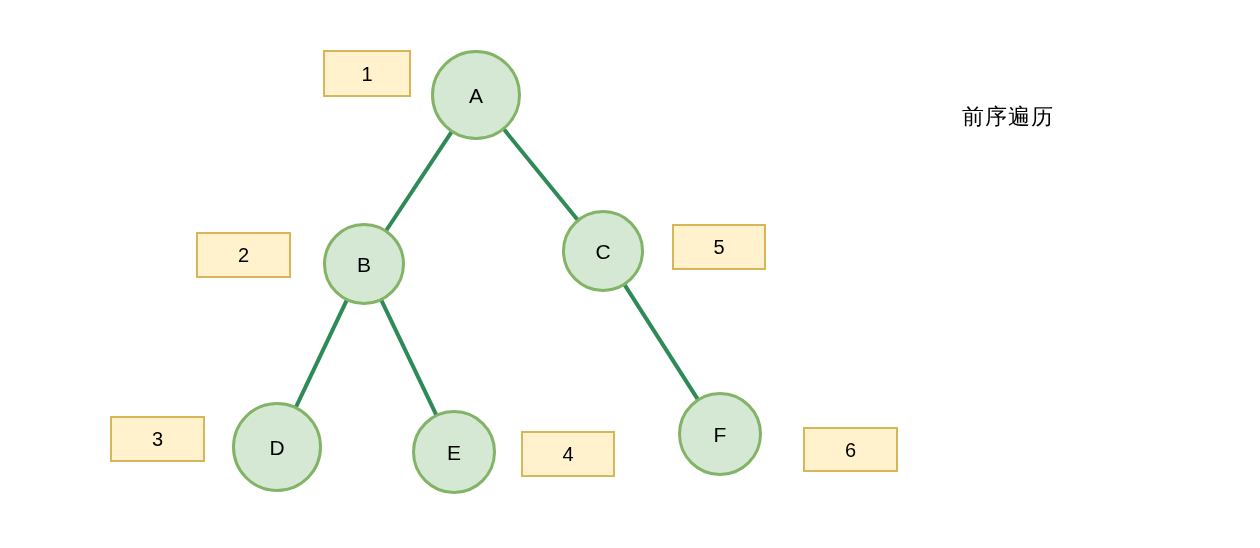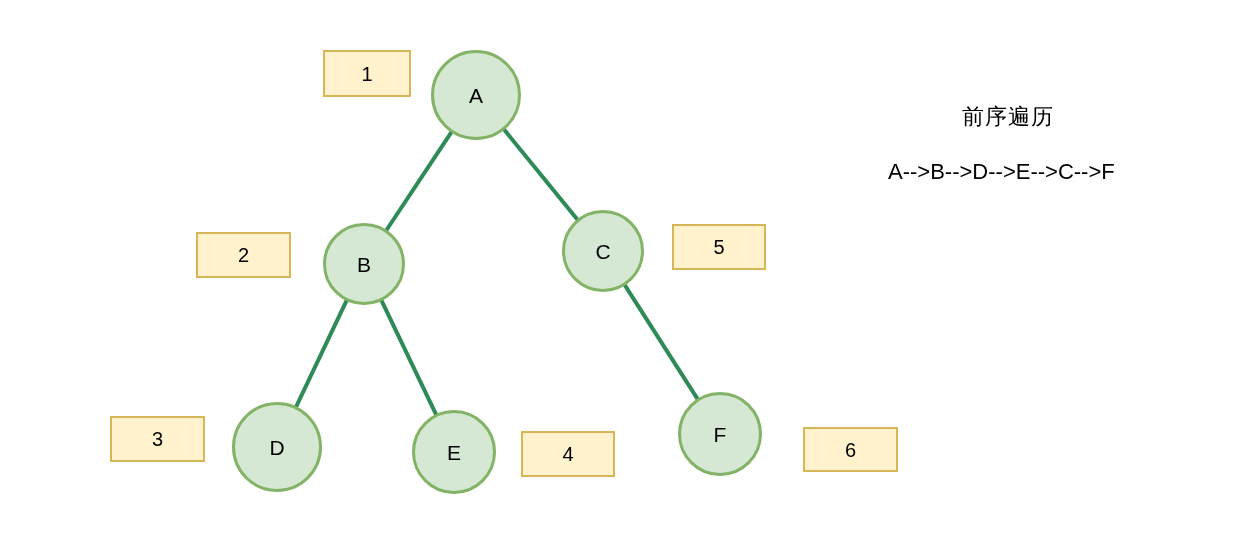--- a/index.html
+++ b/index.html
@@ -118,15 +118,14 @@
       <div class="order-box" style="left: 672px; top: 224px; width: 94px; height: 46px; background: rgb(255, 242, 204); border-color: rgb(214, 182, 86);">
         <span>5</span>
       </div>
       <div class="order-box" style="left: 803px; top: 427px; width: 95px; height: 45px; background: rgb(255, 242, 204); border-color: rgb(214, 182, 86);">
         <span>6</span>
       </div>
     </div>
 
   <div class="caption" id="traversal-title" style="left: 962px; top: 58px; margin-top: 48px;">前序遍历</div>
 
-  <div class="caption" id="traversal-sequence" style="left: 888px; top: 161px;">A--&gt;B--&gt;D--&gt;E--&gt;C--&gt;F</div>
 
 </div>
 
 </body></html>

